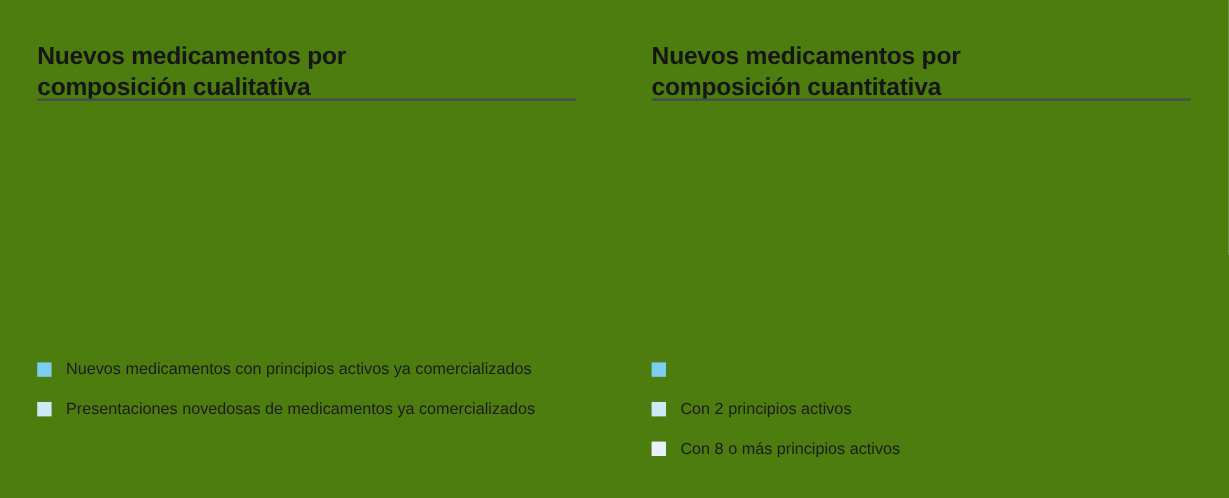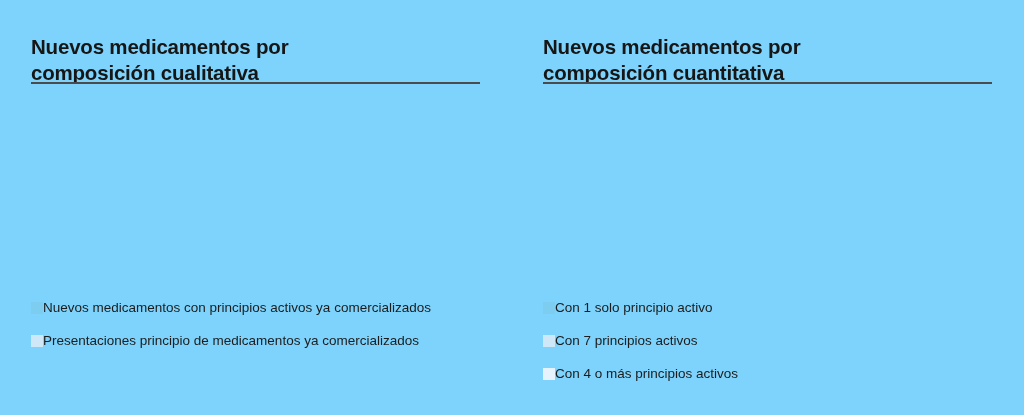--- a/index.html
+++ b/index.html
@@ -12,21 +12,21 @@
     width: 1024px;
     height: 415px;
     font-family: "Liberation Sans", sans-serif;
     color: #1a1a1a;
     overflow: hidden;
   }
   .page {
     position: relative;
     width: 1024px;
     height: 415px;
-    background: #7dd3fc;
+    background: #4d7c0f;
   }
   .panel {
     position: absolute;
     top: 0;
     width: 512px;
     height: 415px;
   }
   .panel-left  { left: 0; }
   .panel-right { left: 512px; }
 
@@ -88,20 +88,21 @@
     display: flex;
     align-items: flex-start;
   }
   .legend-swatch {
     width: 12px;
     height: 12px;
     margin-top: 2px;
     flex: 0 0 auto;
   }
   .legend-label {
+    margin-left: 12px;
     font-size: 13.5px;
     line-height: 15px;
     color: #1c1c1c;
     white-space: nowrap;
   }
 </style>
 </head>
 <body>
 
 <div class="page">
@@ -113,43 +114,42 @@
       <div class="title-rule"></div>
 
 
       <div class="legend">
         <div class="legend-row">
           <span class="legend-swatch" style="background: rgb(125, 205, 240);"></span>
           <span class="legend-label">Nuevos medicamentos con principios activos ya comercializados</span>
         </div>
         <div class="legend-row">
           <span class="legend-swatch" style="background: rgb(207, 232, 248);"></span>
-          <span class="legend-label">Presentaciones principio de medicamentos ya comercializados</span>
+          <span class="legend-label">Presentaciones novedosas de medicamentos ya comercializados</span>
         </div>
       </div>
     </div>
   </section>
 
   <section class="panel panel-right">
     <div class="panel-inner">
       <h2 class="panel-title">Nuevos medicamentos por
 composición cuantitativa</h2>
       <div class="title-rule"></div>
 
 
       <div class="legend">
         <div class="legend-row">
           <span class="legend-swatch" style="background: rgb(125, 205, 240);"></span>
-          <span class="legend-label">Con 1 solo principio activo</span>
         </div>
         <div class="legend-row">
           <span class="legend-swatch" style="background: rgb(207, 232, 248);"></span>
-          <span class="legend-label">Con 7 principios activos</span>
+          <span class="legend-label">Con 2 principios activos</span>
         </div>
         <div class="legend-row">
           <span class="legend-swatch" style="background: rgb(230, 243, 253);"></span>
-          <span class="legend-label">Con 4 o más principios activos</span>
+          <span class="legend-label">Con 8 o más principios activos</span>
         </div>
       </div>
     </div>
   </section>
 
 </div>
 
 </body></html>

